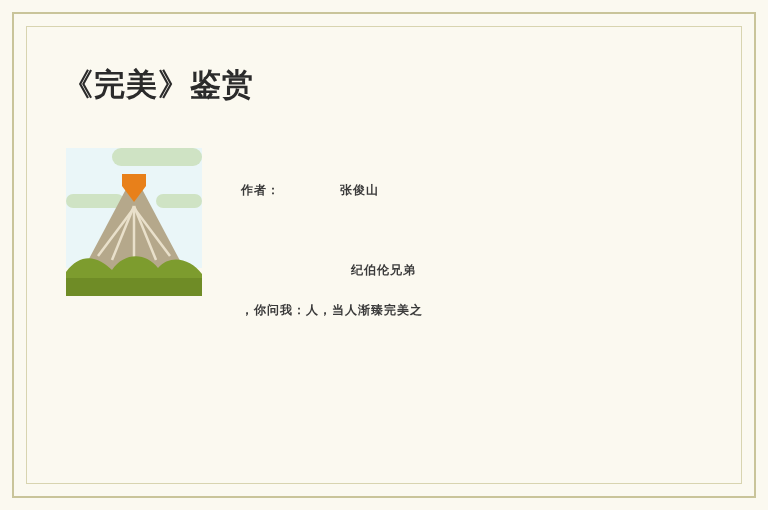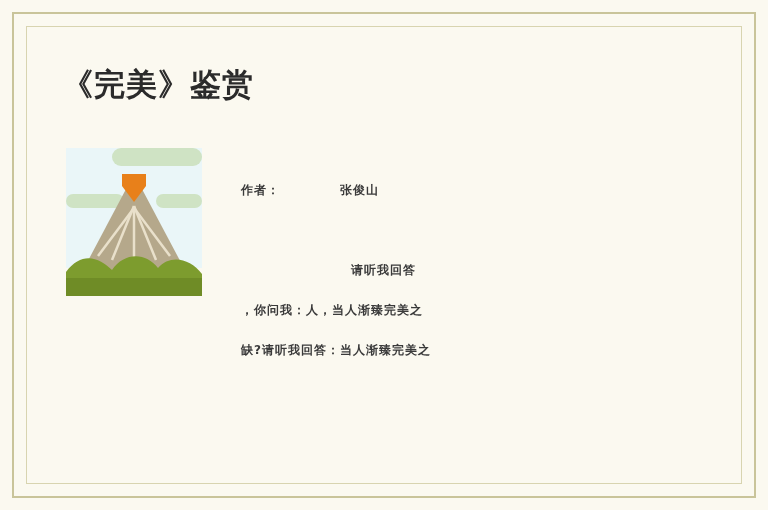--- a/index.html
+++ b/index.html
@@ -117,19 +117,18 @@
           <line x1="74" y1="62" x2="110" y2="110"></line>
         </g>
         <path d="M6 126 C 22 104, 40 112, 52 124 C 64 106, 86 106, 98 122 C 110 108, 130 112, 142 128 L142 150 L6 150 Z" fill="#7d9c2e"></path>
         <rect x="6" y="132" width="136" height="18" fill="#6f8c26"></rect>
       </svg>
     </div>
 
     <div class="body-text">
       <div class="line line-author"><span>作者：</span><span style="display:inline-block;width:60px"></span><span>张俊山</span></div>
       <div class="line line-spacer">&nbsp;</div>
-      <div class="line line-sub">请听我回答</div>
+      <div class="line line-sub">纪伯伦兄弟</div>
       <div class="line line-body">，你问我：人，当人渐臻完美之</div>
-      <div class="line line-body">缺?请听我回答：当人渐臻完美之</div>
     </div>
 
   </div>
 </div>
 
 </body></html>

